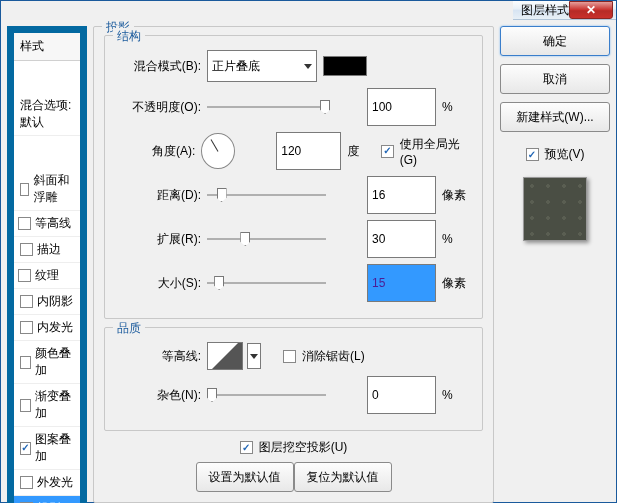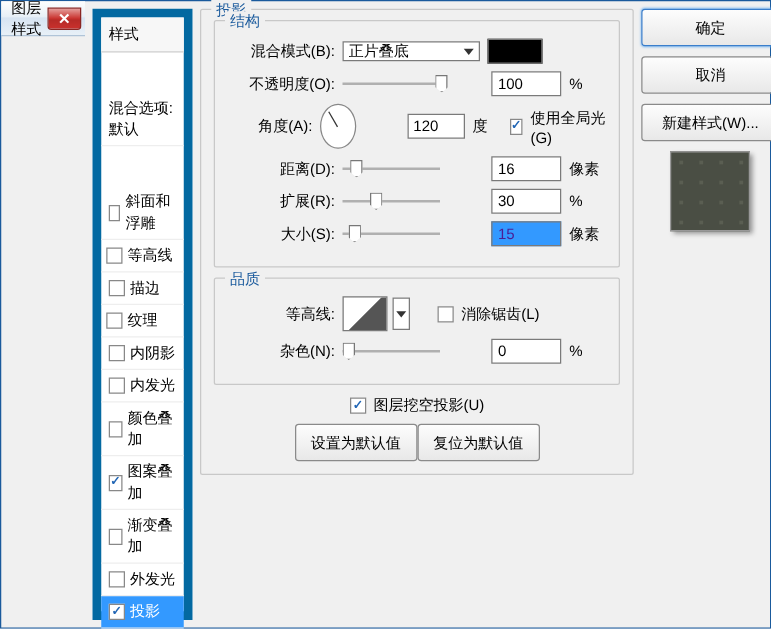--- a/index.html
+++ b/index.html
@@ -1,40 +1,40 @@
 <!DOCTYPE html>
 <html><head>
 <meta charset="utf-8">
 <style>
 * { box-sizing: border-box; margin: 0; padding: 0; font-family: "Microsoft YaHei", SimSun, sans-serif; font-size: 12px; }
 body { background: #fff; }
-.window { width: 617px; height: 503px; border: 1px solid #1a5a9c; background: #f0f0f0; display: flex; flex-direction: row; }
+.window { width: 617px; height: 503px; border: 1px solid #1a5a9c; background: #f0f0f0; display: flex; flex-direction: column; align-items: flex-end; }
 .titlebar { height: 28px; background: linear-gradient(#fdfefe, #e8f0f7 45%, #d7e4f2 50%, #e8f0f7); display: flex; align-items: center; justify-content: space-between; padding-left: 8px; border-bottom: 1px solid #b0c4d8; }
 .titlebar span { color: #000; }
 .close-btn { width: 44px; height: 18px; background: linear-gradient(#e49e9b, #c9302c 50%, #b52b27 55%, #c9302c); border: 1px solid #8a2623; border-radius: 0 0 3px 3px; color: #fff; display: flex; align-items: center; justify-content: center; margin-right: 3px; cursor: pointer; font-weight: bold; }
 .body { flex: 1; display: flex; padding: 6px; gap: 6px; }
 .sidebar { width: 80px; border: 7px solid #0369a1; background: #fff; display: flex; flex-direction: column; gap: 32px; }
 .side-head { padding: 5px 6px; border-bottom: 1px solid #d0d0d0; background: #f7f7f7; }
 .side-row { padding: 4px 6px; border-bottom: 1px solid #eee; display: flex; align-items: center; gap: 4px; cursor: pointer; }
 .side-row.sel { background: #3399ff; color: #fff; }
 .side-row.indent { padding-left: 4px; }
 .cb { width: 13px; height: 13px; border: 1px solid #888; background: #fff; display: inline-flex; align-items: center; justify-content: center; }
 .cb.checked::after { content: "✓"; color: #2166b5; font-size: 10px; font-weight: bold; line-height: 1; }
 .main { flex: 1; display: flex; gap: 6px; }
 .center { flex: 1; }
 .fieldset { border: 1px solid #c8c8c8; border-radius: 2px; padding: 8px 10px 10px; margin-bottom: 8px; position: relative; }
 .fieldset > .legend { position: absolute; top: -8px; left: 8px; background: #f0f0f0; padding: 0 4px; color: #1a5a9c; }
 .row { display: flex; align-items: center; margin: 6px 0; gap: 6px; }
 .lbl { width: 86px; text-align: right; }
-.sel-box { width: 110px; height: 16px; border: 1px solid #7a7a7a; background: #fff; display: flex; align-items: center; justify-content: space-between; padding: 0 4px; }
+.sel-box { width: 110px; height: 32px; border: 1px solid #7a7a7a; background: #fff; display: flex; align-items: center; justify-content: space-between; padding: 0 4px; }
 .color-swatch { width: 44px; height: 20px; border: 1px solid #7a7a7a; background: #000; }
 .slider { flex: 1; max-width: 130px; height: 18px; position: relative; }
 .slider::before { content: ""; position: absolute; left: 0; right: 0; top: 8px; height: 2px; background: #b0b0b0; }
 .slider .thumb { position: absolute; top: 2px; width: 10px; height: 14px; background: #fff; border: 1px solid #777; clip-path: polygon(0 0, 100% 0, 100% 70%, 50% 100%, 0 70%); }
-.num { width: 56px; height: 20px; border: 1px solid #7a7a7a; background: #fff; padding: 0 4px; display: flex; align-items: center; margin-left: 35px; }
+.num { width: 69px; height: 20px; border: 1px solid #7a7a7a; background: #fff; padding: 18px 4px; display: flex; align-items: center; margin-left: 35px; }
 .num.sel-val { background: #3399ff; color: #4c1d95; }
 .unit { width: 30px; }
 .angle-dial { width: 36px; height: 36px; border: 1px solid #888; border-radius: 50%; background: #fff; position: relative; }
 .angle-dial::after { content: ""; position: absolute; left: 50%; top: 50%; width: 14px; height: 1px; background: #333; transform-origin: left; transform: rotate(-120deg); }
 .contour-box { width: 36px; height: 28px; border: 1px solid #7a7a7a; background: linear-gradient(135deg, #fff 49%, #555 51%); display: inline-block; }
 .arrow-dn { width: 0; height: 0; border-left: 4px solid transparent; border-right: 4px solid transparent; border-top: 5px solid #333; }
 .btn { height: 16px; border: 1px solid #8a8a8a; background: linear-gradient(#fdfdfd, #e8e8e8); border-radius: 3px; padding: 14px 12px; cursor: pointer; display: inline-flex; align-items: center; justify-content: center; }
 .btn.primary { border: 1px solid #3a7ecb; box-shadow: 0 0 2px #6ab0f3; }
 .rpanel { width: 110px; display: flex; flex-direction: column; gap: 8px; align-items: stretch; }
 .rpanel .btn { width: 100%; }
@@ -76,26 +76,26 @@
           </div>
           <div class="side-row">
             <span class="cb"></span>
             <span>内发光</span>
           </div>
           <div class="side-row">
             <span class="cb"></span>
             <span>颜色叠加</span>
           </div>
           <div class="side-row">
+            <span class="cb"></span>
+            <span>渐变叠加</span>
+          </div>
+          <div class="side-row">
             <span class="cb checked"></span>
             <span>图案叠加</span>
-          </div>
-          <div class="side-row">
-            <span class="cb"></span>
-            <span>渐变叠加</span>
           </div>
           <div class="side-row">
             <span class="cb"></span>
             <span>外发光</span>
           </div>
           <div class="side-row sel">
             <span class="cb checked"></span>
             <span>投影</span>
           </div>
         </div>
@@ -216,17 +216,21 @@
       <div class="rpanel">
         <div class="btn primary">
             <span>确定</span>
           </div>
         <div class="btn">
             <span>取消</span>
           </div>
         <div class="btn">
             <span>新建样式(W)...</span>
           </div>
+        <div class="row" style="justify-content:center">
+          <span class="cb checked"></span>
+          <span>预览(V)</span>
+        </div>
         <div class="preview-box"></div>
       </div>
     </div>
   </div>
 </div>
 
 </body></html>

